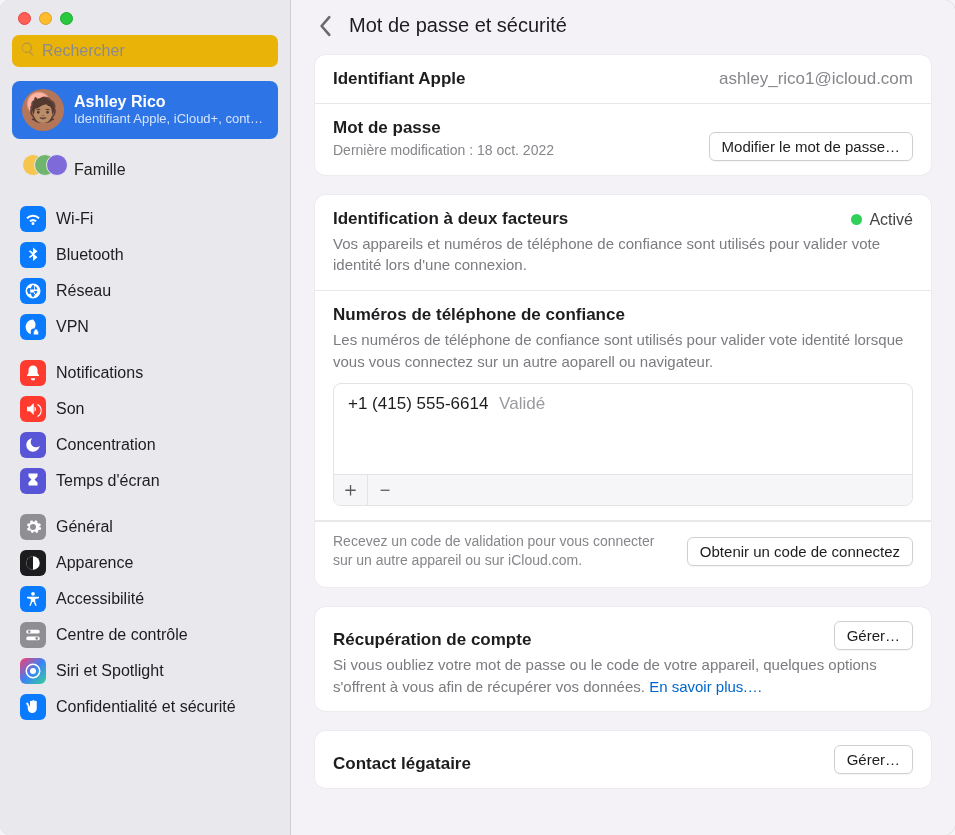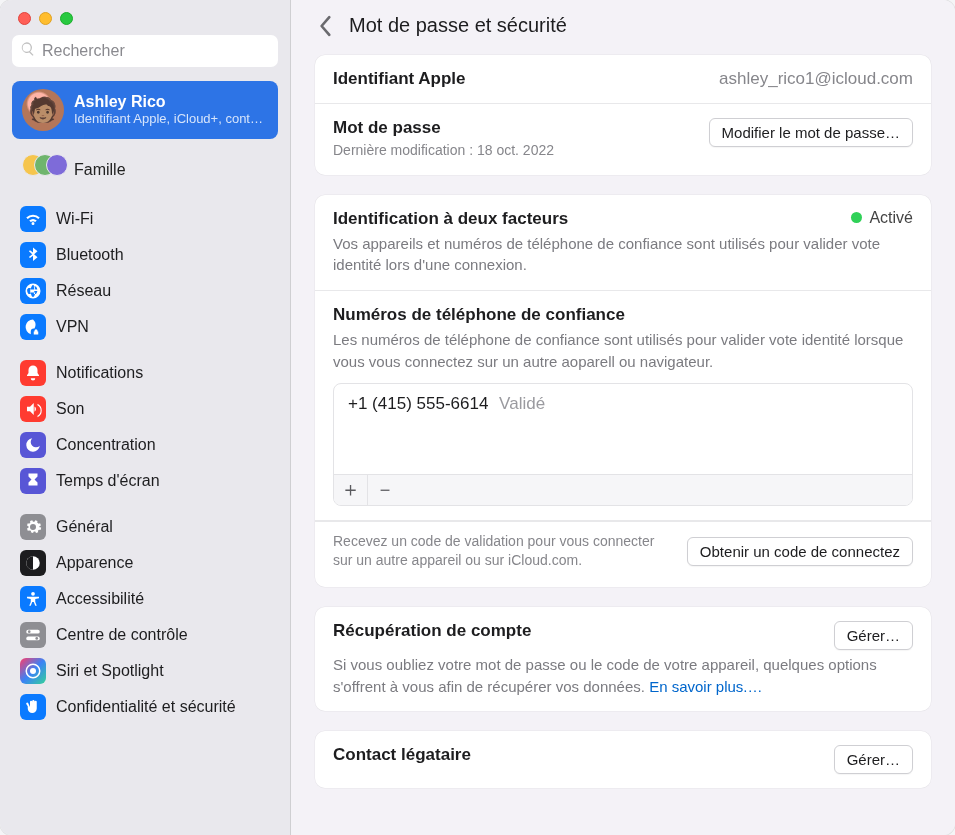--- a/index.html
+++ b/index.html
@@ -23,21 +23,21 @@
     padding: 10px 12px 0 12px;
     overflow: hidden;
   }
   .traffic-lights { display: flex; gap: 8px; padding: 2px 0 10px 6px; }
   .traffic-light { width: 13px; height: 13px; border-radius: 50%; }
   .tl-red { background: #ff5f57; border: 0.5px solid #e0443e; }
   .tl-yellow { background: #ffbd2e; border: 0.5px solid #dea123; }
   .tl-green { background: #28c940; border: 0.5px solid #1aad2b; }
 
   .search-wrap {
-    background: #ffffff;
+    background: #eab308;
     border-radius: 7px;
     height: 32px;
     display: flex; align-items: center;
     padding: 0 8px;
     margin-bottom: 14px;
   }
   .search-wrap svg { width: 16px; height: 16px; opacity: 0.45; margin-right: 6px; }
   .search-wrap input {
     border: none; background: transparent; outline: none;
     font-size: 16px; color: #555; width: 100%;
@@ -113,21 +113,21 @@
     border-radius: 10px;
     padding: 0;
     margin-bottom: 20px;
     box-shadow: 0 0 0 0.5px rgba(0,0,0,0.06);
   }
   .row {
     padding: 14px 18px;
     border-bottom: 1px solid #e8e8ea;
   }
   .row:last-child { border-bottom: none; }
-  .row-header { display:flex; justify-content: space-between; align-items: flex-start; }
+  .row-header { display:flex; justify-content: space-between; align-items: flex-end; }
   .row-title { font-size: 17px; font-weight: 600; color: #1d1d1f; }
   .row-value-muted { font-size: 17px; color: #86868b; }
   .row-sub { font-size: 14px; color: #86868b; margin-top: 3px; line-height: 1.4; }
   .row-desc { font-size: 15px; color: #7b7b80; margin-top: 4px; line-height: 1.45; }
 
   .btn {
     background: #fff;
     border: 1px solid #cfcfd3;
     border-radius: 6px;
     padding: 5px 12px;

